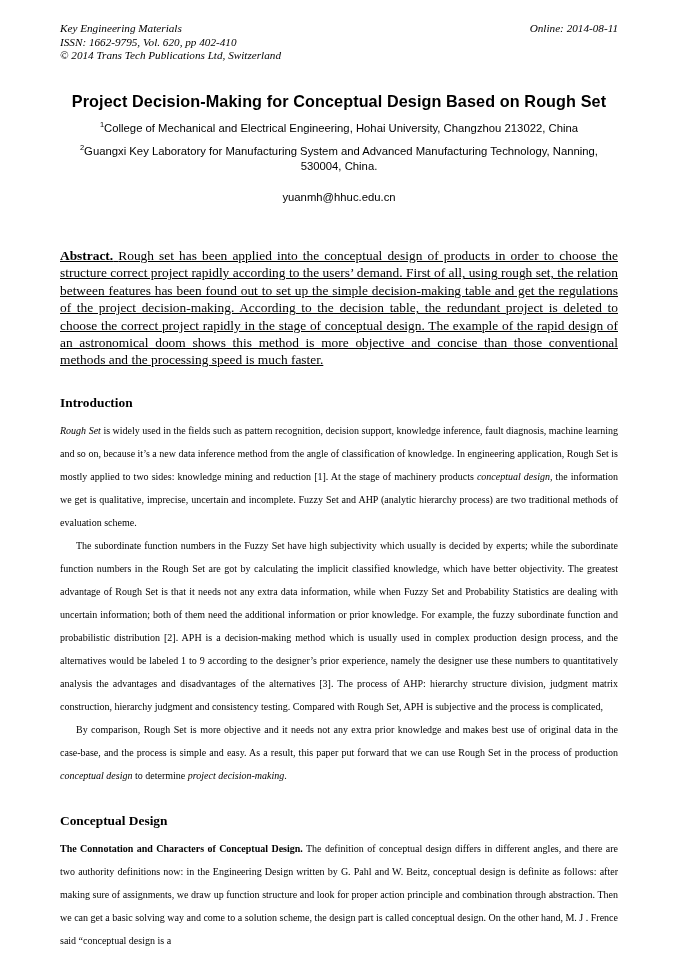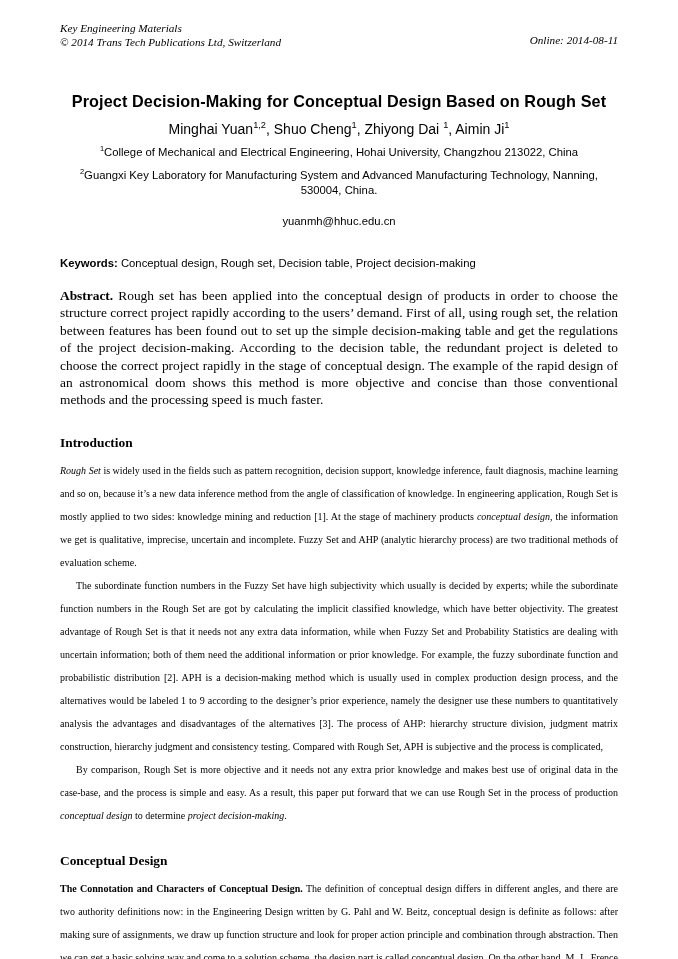--- a/index.html
+++ b/index.html
@@ -24,21 +24,21 @@
     font-style: italic;
     font-size: 11.2px;
     line-height: 13.6px;
     position: relative;
     height: 58px;
   }
   .hdr .left { width: 70%; }
   .hdr .right {
     position: absolute;
     right: 0;
-    top: 12px;
+    top: 0;
     font-style: italic;
     font-size: 11.2px;
   }
   .hdr .line { white-space: nowrap; }
 
   
   .title {
     font-family: "Liberation Sans", sans-serif;
     font-weight: bold;
     font-size: 16.2px;
@@ -72,24 +72,25 @@
   
   .keywords {
     font-family: "Liberation Sans", sans-serif;
     font-size: 11.3px;
     margin-top: 30px;
   }
   .keywords b { font-weight: bold; }
 
   
   .abstract {
-    margin-top: 18px;
+    margin-top: 44px;
     font-size: 13.4px;
     line-height: 17.4px;
     text-align: justify;
+    text-decoration: underline;
   }
   .abstract .lbl { font-weight: bold; }
 
   
   h2.sec {
     font-size: 13.4px;
     font-weight: bold;
     margin: 26px 0 8px 0;
     font-family: "Liberation Serif", serif;
   }
@@ -104,44 +105,38 @@
   .runin { font-weight: bold; }
 </style>
 </head>
 <body>
 
 <div class="page">
 
   <div class="hdr">
     <div class="left">
       <div class="line">Key Engineering Materials</div>
+      <div class="line">ISSN: 1662-9795, Vol. 620, pp 402-410</div>
       <div class="line">© 2014 Trans Tech Publications Ltd, Switzerland</div>
     </div>
     <div class="right">Online: 2014-08-11</div>
   </div>
 
   <h1 class="title">Project Decision-Making for Conceptual Design Based on Rough Set</h1>
 
-  <div class="authors">
-    <span>Minghai Yuan</span><sup>1,2</sup><span>, </span><span>Shuo Cheng</span><sup>1</sup><span>, </span><span>Zhiyong Dai</span> <sup>1</sup><span>, </span><span>Aimin Ji</span><sup>1</sup>
-  </div>
 
   <div class="affil">
     <sup>1</sup><span>College of Mechanical and Electrical Engineering, Hohai University, Changzhou 213022, China</span>
   </div>
   <div class="affil">
     <sup>2</sup><span>Guangxi Key Laboratory for Manufacturing System and Advanced Manufacturing Technology, Nanning, 530004, China.</span>
   </div>
 
   <div class="email">yuanmh@hhuc.edu.cn</div>
 
-  <div class="keywords">
-    <b>Keywords:</b>
-    <span>Conceptual design, Rough set, Decision table, Project decision-making</span>
-  </div>
 
   <div class="abstract">
     <span class="lbl">Abstract.</span>
     <span>Rough set has been applied into the conceptual design of products in order to choose the structure correct project rapidly according to the users’ demand. First of all, using rough set, the relation between features has been found out to set up the simple decision-making table and get the regulations of the project decision-making. According to the decision table, the redundant project is deleted to choose the correct project rapidly in the stage of conceptual design. The example of the rapid design of an astronomical doom shows this method is more objective and concise than those conventional methods and the processing speed is much faster.</span>
   </div>
 
   <h2 class="sec">Introduction</h2>
 
   <p class="body">
     <span class="it">Rough Set</span><span> is widely used in the fields such as pattern recognition, decision support, knowledge inference, fault diagnosis, machine learning and so on, because it’s a new data inference method from the angle of classification of knowledge. In engineering application, Rough Set is mostly applied to two sides: knowledge mining and reduction [1]. At the stage of machinery products </span><span class="it">conceptual design</span><span>, the information we get is qualitative, imprecise, uncertain and incomplete. Fuzzy Set and AHP (analytic hierarchy process) are two traditional methods of evaluation scheme.</span>

